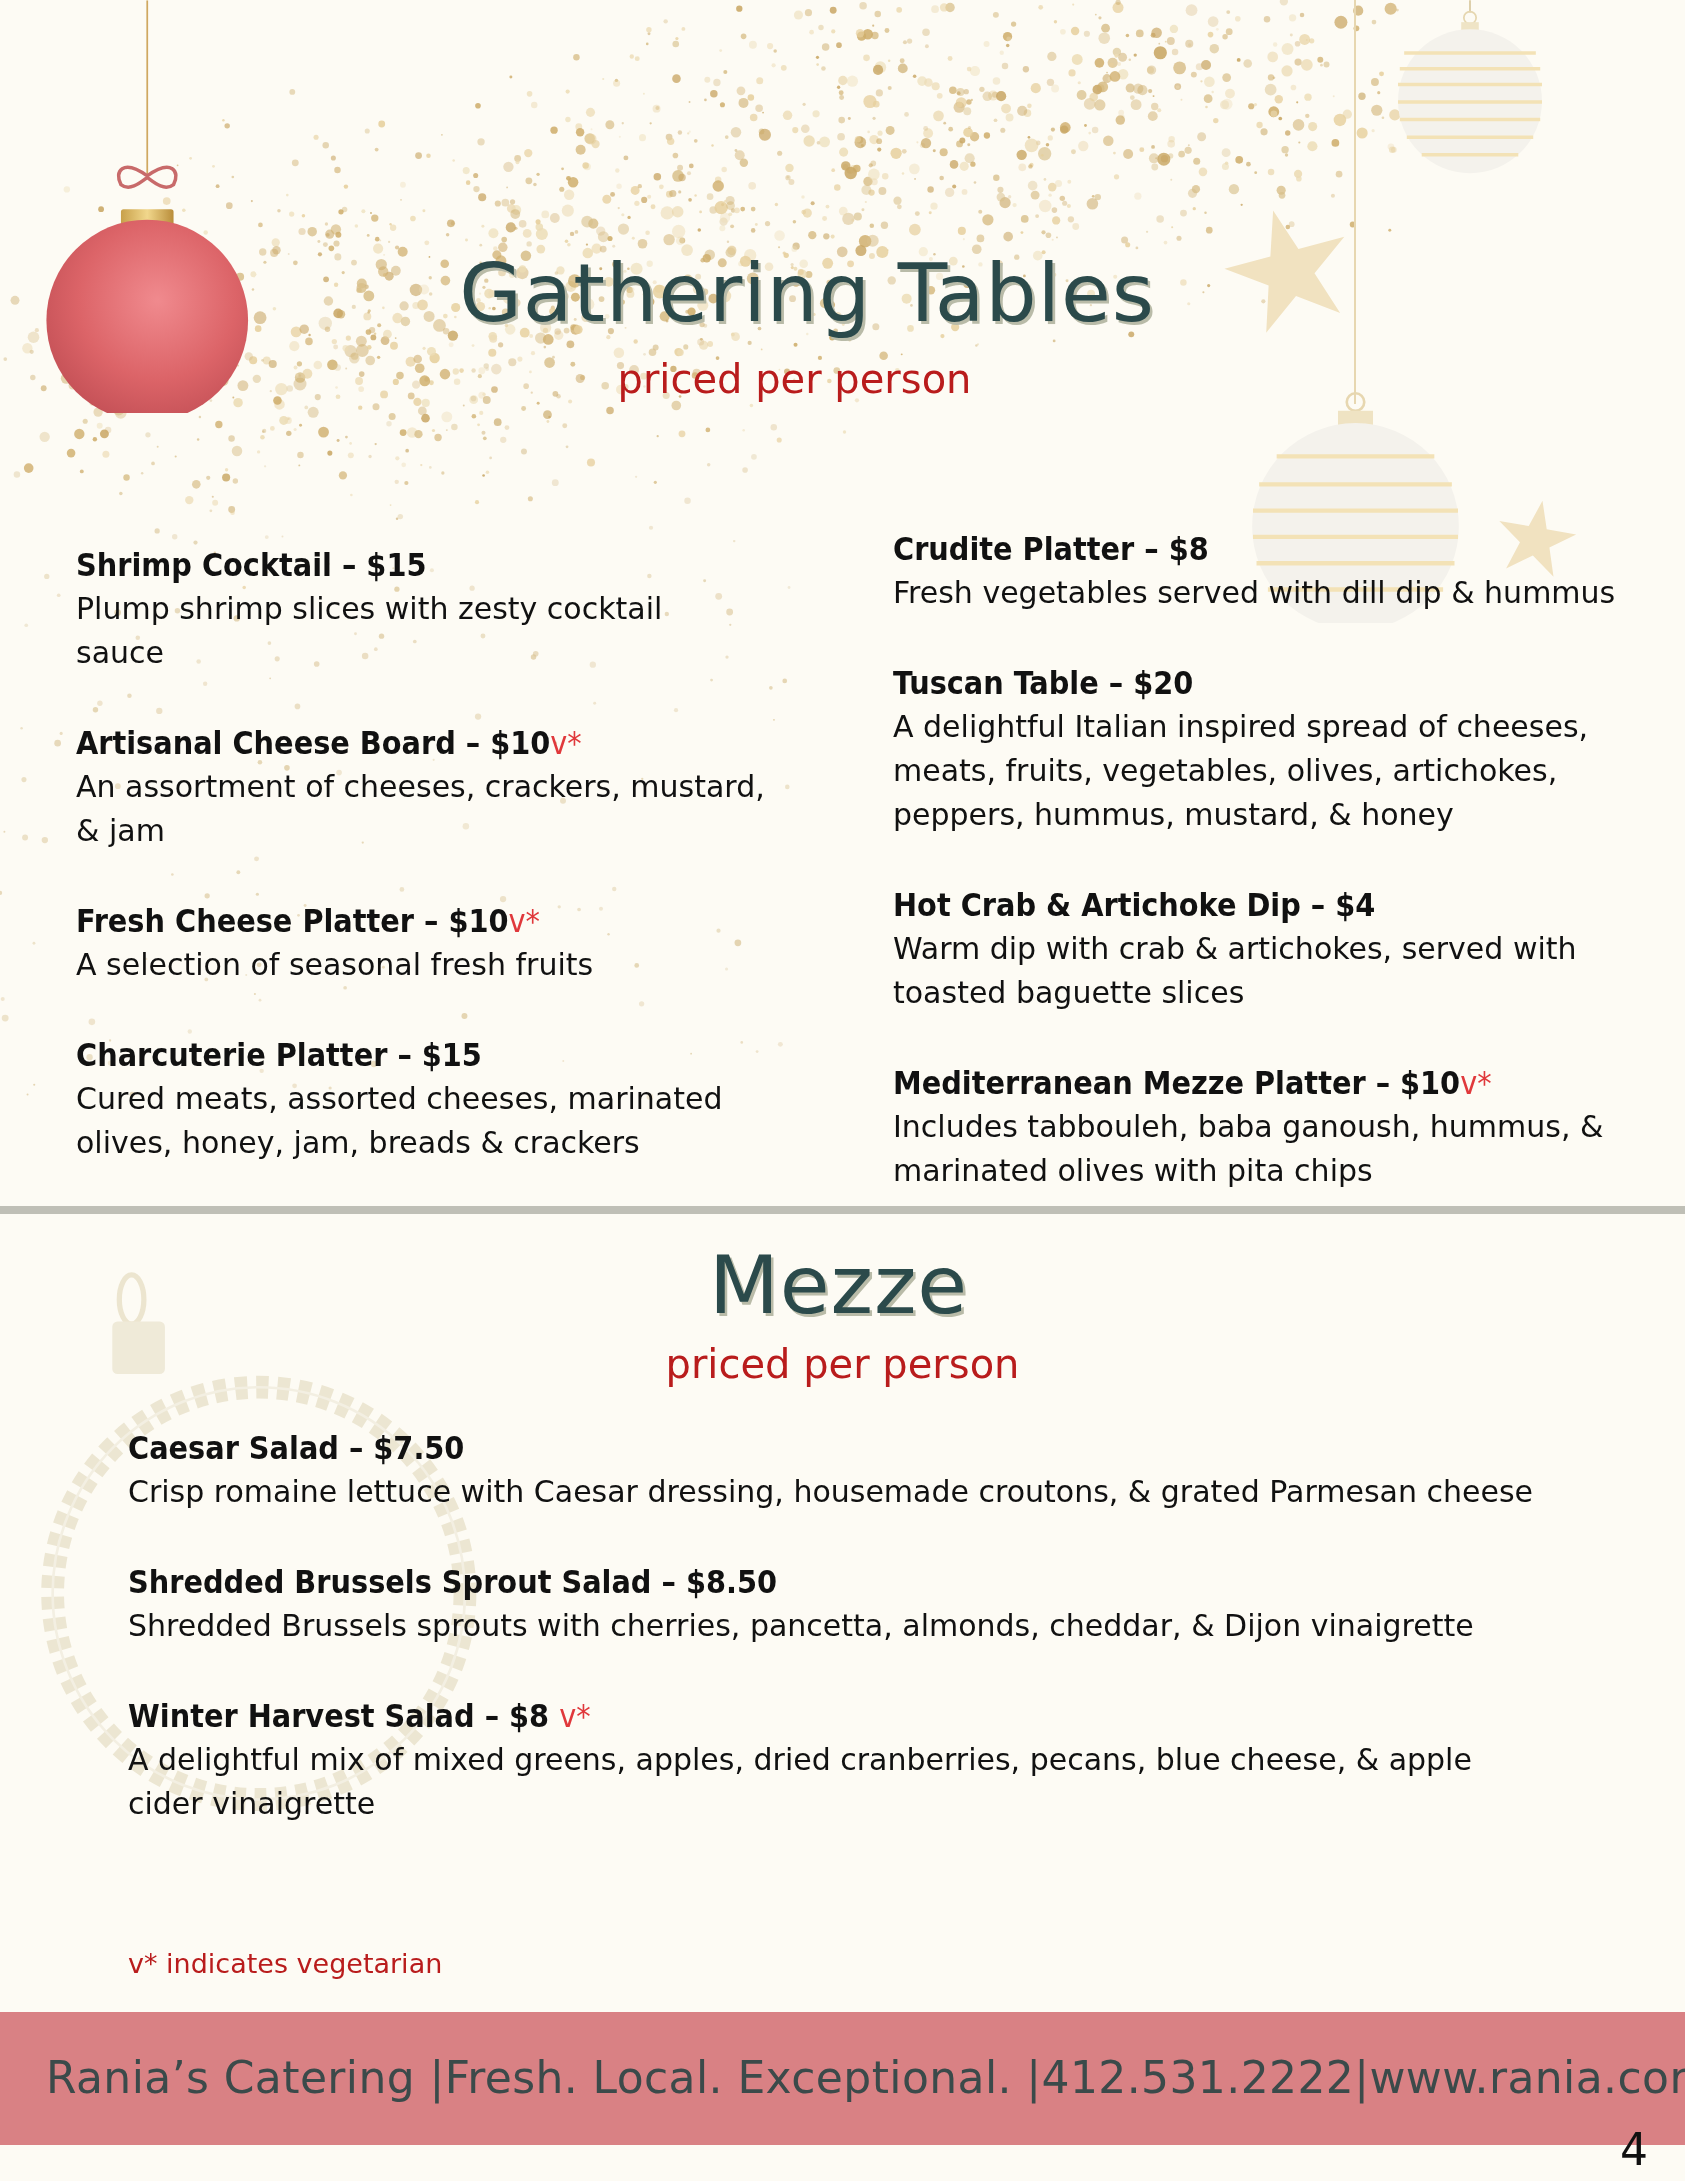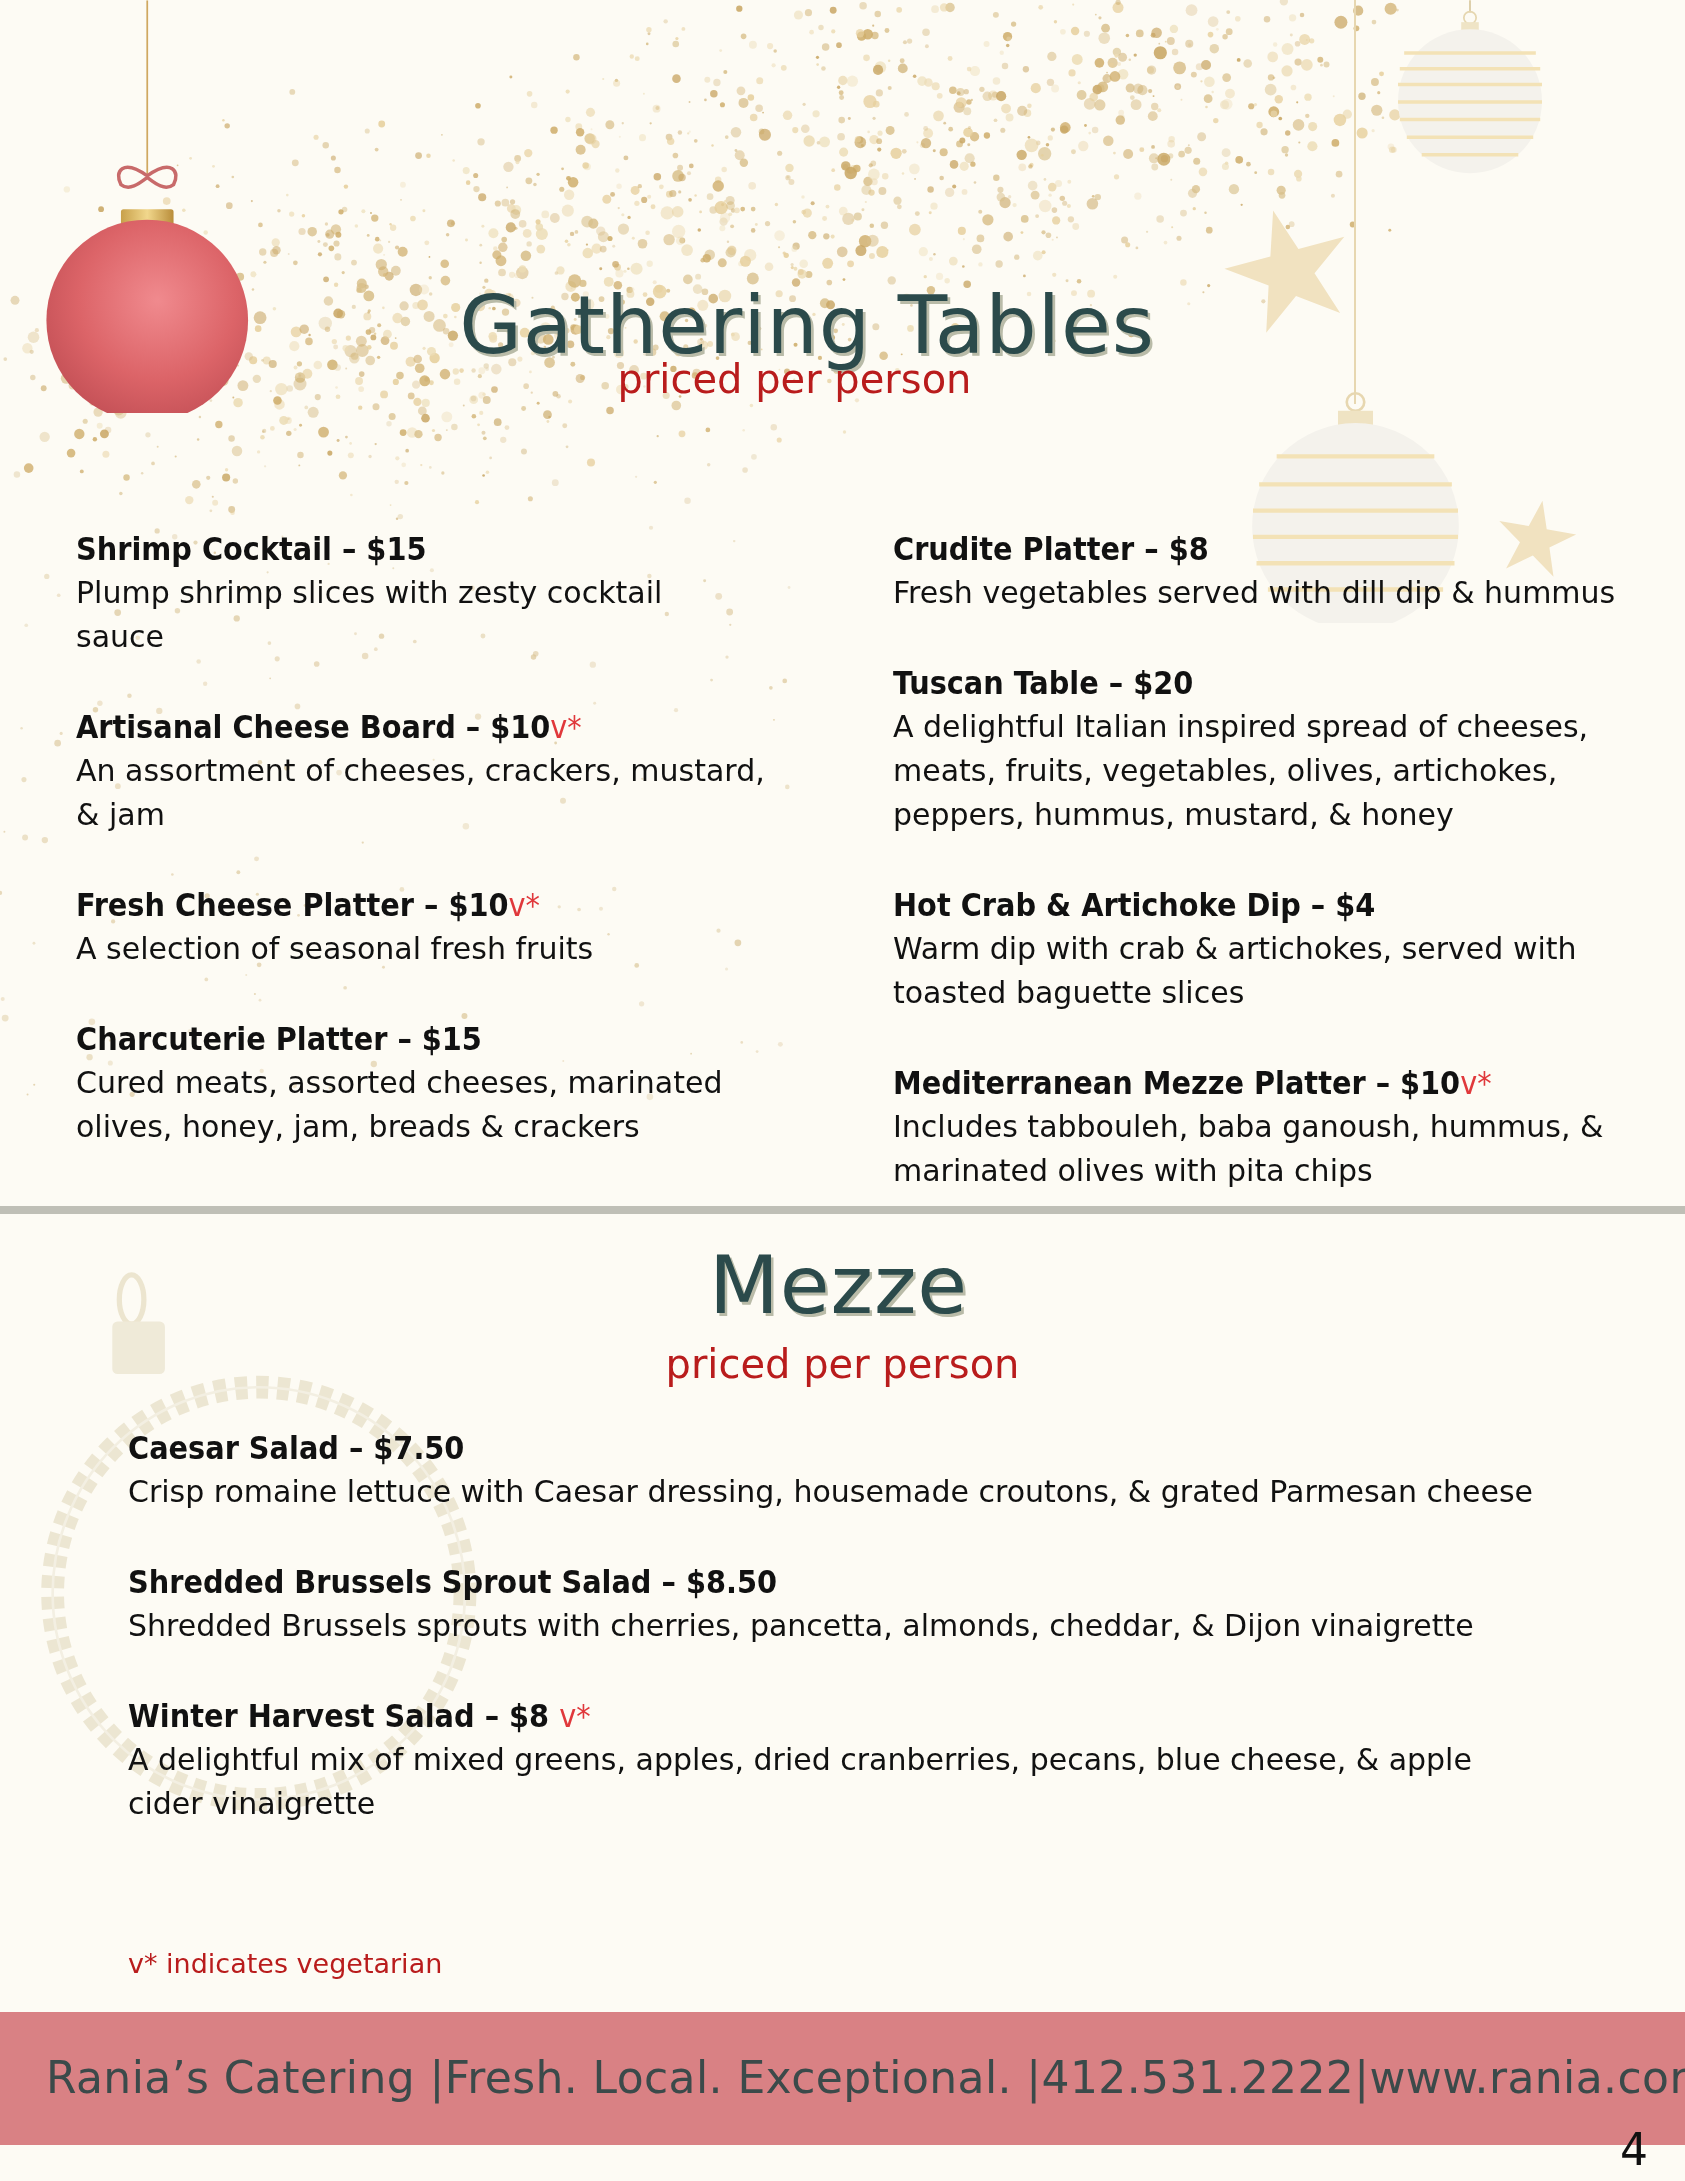--- a/index.html
+++ b/index.html
@@ -29,42 +29,42 @@
       font-weight: normal;
       text-shadow: 2.6px 2.6px 0 #b9bba8;
       letter-spacing: 0.9px;
     }
     .section-sub {
       position: absolute; left: 0; width: 100%;
       text-align: center;
       color: #b91c1c;
       font-family: "DejaVu Sans", sans-serif;
     }
-    #gt-title { top: 246px; font-size: 81px; padding-left: 16px; left: -botom; margin-top: 32px; }
+    #gt-title { top: 246px; font-size: 81px; padding-left: 16px; left: -botom; }
     #gt-title { left: 0; width: 1598px; }
     #gt-sub   { top: 356px; font-size: 40px; width: 1589px; }
     #sal-title { top: 1238px; font-size: 81px; width: 1677px; }
     #sal-sub   { top: 1341px; font-size: 40px; width: 1685px; }
 
     
     .col { position: absolute; }
     #col-left  { left: 76px;  top: 527px; width: 720px; }
     #col-right { left: 893px; top: 527px; width: 772px; }
     .item { margin-bottom: 46px; }
     .item-name {
       font-family: "DejaVu Sans Condensed", "DejaVu Sans", sans-serif;
       font-weight: bold; font-size: 32px; line-height: 44px; color: #111;
       white-space: nowrap;
     }
     .item-desc {
       font-size: 30px; line-height: 44px; color: #111;
     }
     .veg { color: #e0383b; font-weight: normal; }
 
-    #col-left .item:nth-child(1) { margin-bottom: 46px; }
+    #col-left .item:nth-child(1) { margin-bottom: 46px; margin-top: 16px; }
 
     #salads { position: absolute; left: 128px; top: 1426px; width: 1492px; }
     #salads .item { margin-bottom: 46px; }
 
     .legend {
       position: absolute; left: 128px; top: 1948px;
       color: #b91c1c; font-size: 27px;
     }
 
     

